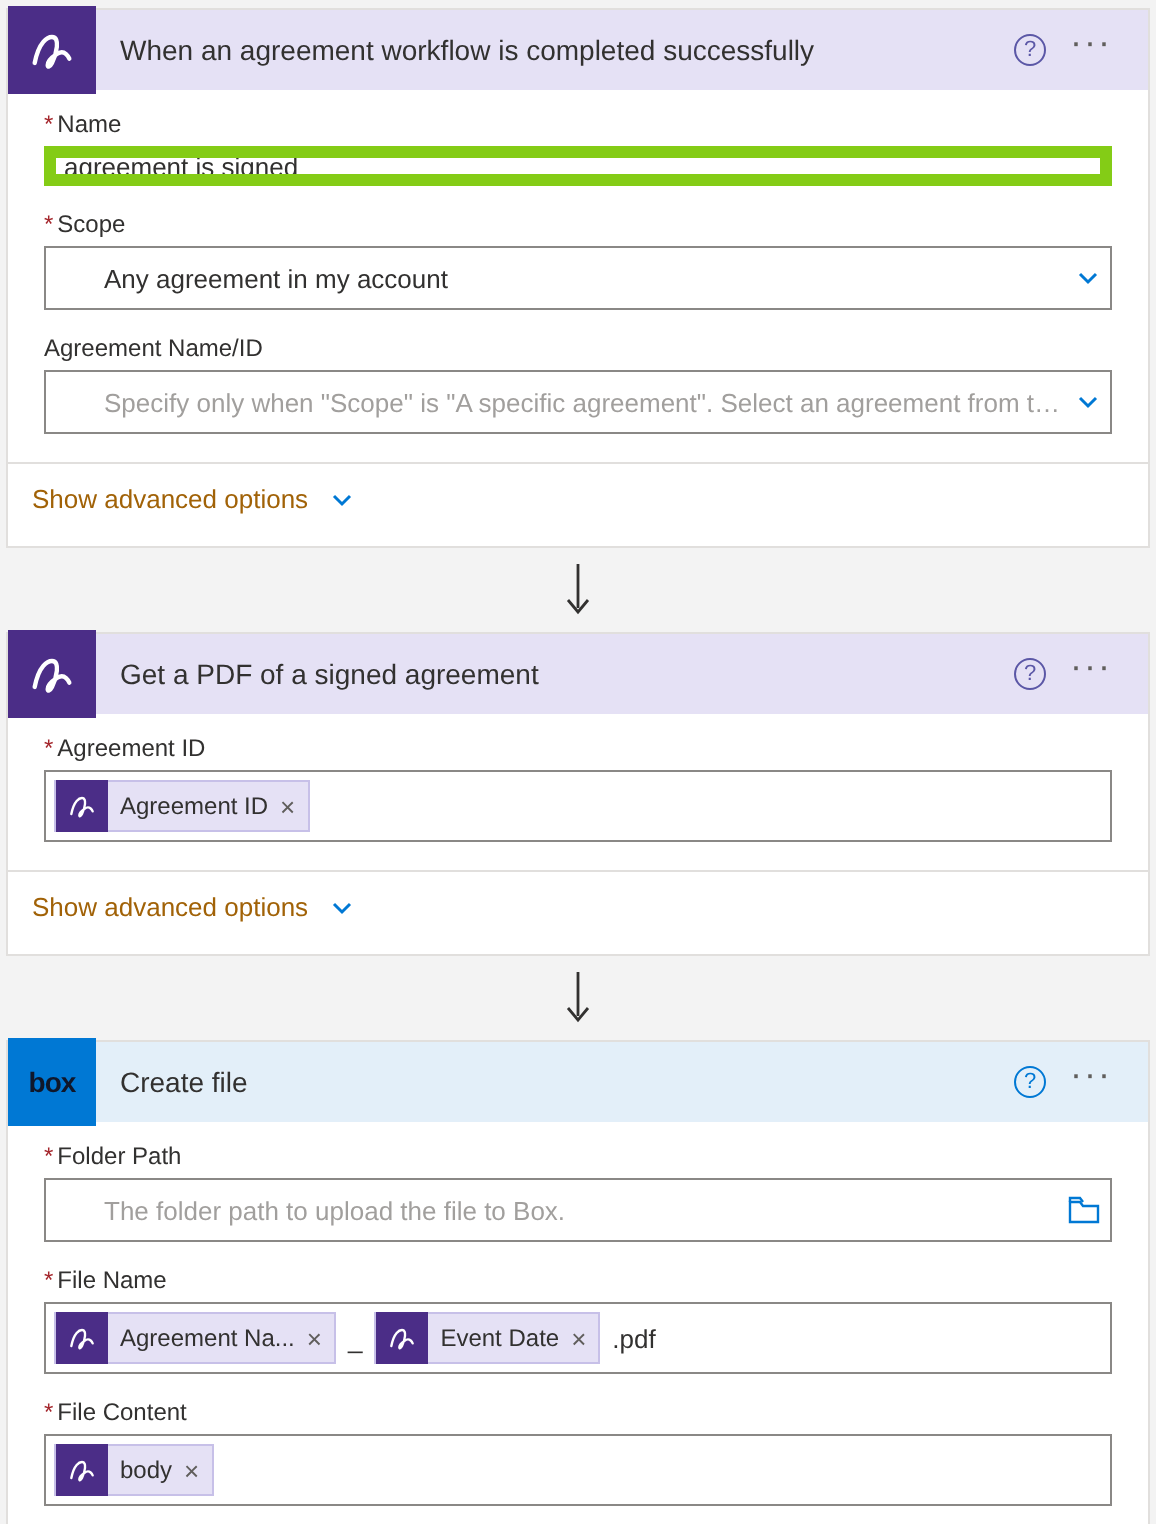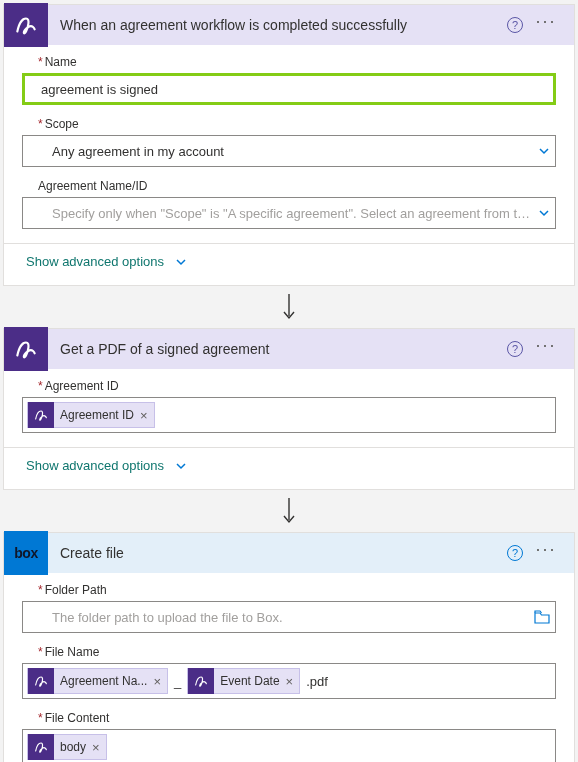--- a/index.html
+++ b/index.html
@@ -61,28 +61,27 @@
     line-height: 1;
     position: relative; top:-4px;
   }
   .card-body { padding: 10px 18px 14px; }
   .field { margin-bottom: 12px; }
   .field-label {
     font-size: 12px;
     color: #323130;
     margin-bottom: 4px;
     display: block;
-    margin-left: 16px;
   }
   .req::before { content: "*"; color: #a4262c; margin-right: 2px; }
   .txt-input {
     width: 100%;
-    height: 32px;
-    border: 3px solid #84cc16;
-    padding: 0 16px;
+    height: 20px;
+    border: 6px solid #84cc16;
+    padding: 0 4px;
     font-size: 13px;
     color: #323130;
     background: #fff;
   }
   .txt-input::placeholder { color: #a19f9d; }
   .select-row {
     display: flex;
     align-items: center;
     border: 1px solid #8a8886;
     height: 32px;
@@ -140,23 +139,23 @@
   }
   .token-x {
     margin-left:6px;
     color:#605e5c;
     font-size:13px;
     cursor:pointer;
     line-height:1;
   }
   .lit { font-size:13px; color:#323130; padding:0 2px;}
   .adv-link {
-    color: #0f766e;
+    color: #a16207;
     font-size: 13px;
-    padding: 10px 22px 16px;
+    padding: 10px 12px 16px;
     display:flex;
     align-items:center;
     gap:6px;
     cursor:pointer;
     background:#fff;
     border:1px solid #e1dfdd;
     border-top:none;
   }
   .adv-link .chev-down svg{stroke:#0078d4;}
   .arrow-conn {

